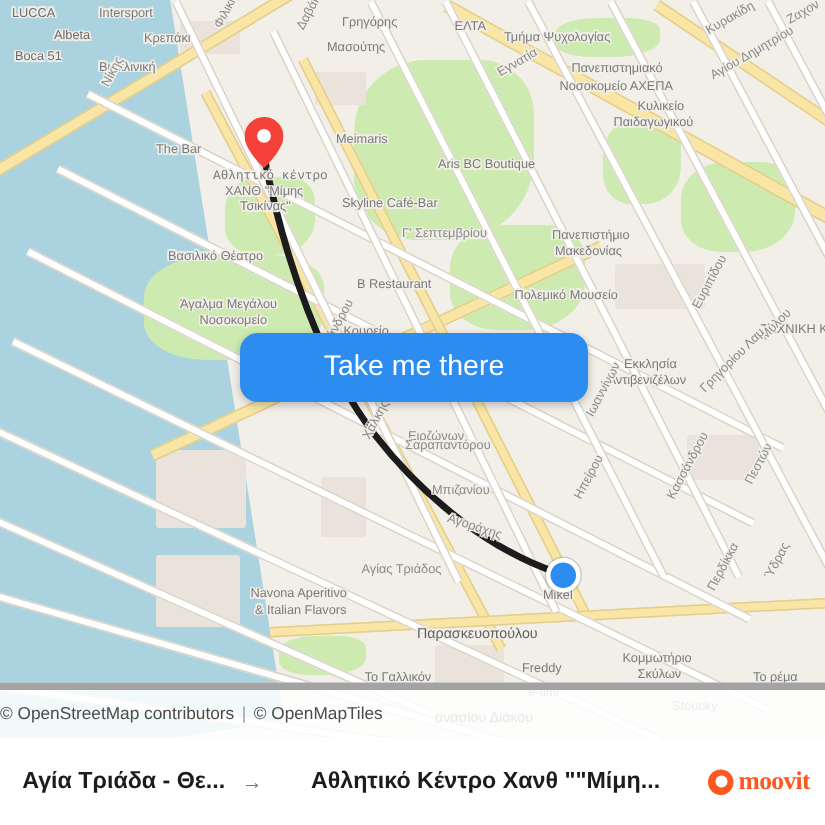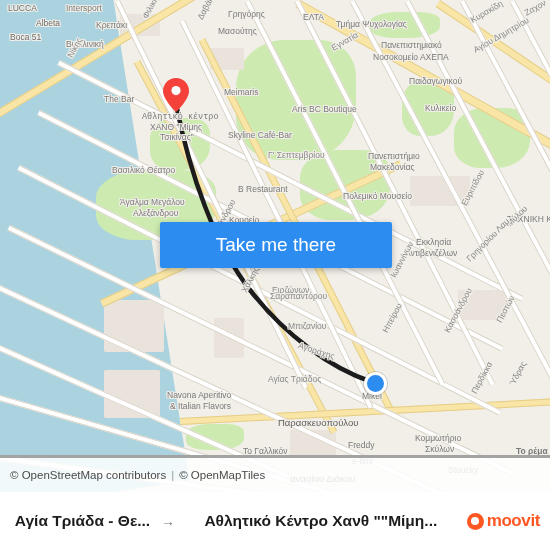--- a/index.html
+++ b/index.html
@@ -107,37 +107,36 @@
   }
 
   
   .cta {
     position: absolute;
     left: 160px; top: 222px;
     width: 232px; height: 46px;
     background: #2d8cf0;
     color: #fff;
     border: none;
-    border-radius: 2px;
+    border-radius: 12px;
     font-size: 19px;
     font-family: "Liberation Sans", sans-serif;
     cursor: pointer;
     box-shadow: 0 2px 6px rgba(0,0,0,0.25);
   }
 
   
   .attrib {
     position: absolute;
     left: 0; top: 455px;
     width: 550px; height: 37px;
     background: rgba(255,255,255,0.85);
-    border-top: 3px solid #a3a3a3;
+    border-top: 5px solid #a3a3a3;
     display: flex;
     align-items: center;
-    padding-left: 10px;
     font-size: 11.5px;
     color: #4a4a4a;
     box-sizing: border-box;
   }
   .attrib a { color: #4a4a4a; text-decoration: none; }
   .attrib .sep { margin: 0 5px; color: #9a9a9a; }
 
   
   .footer {
     position: absolute;
@@ -164,20 +163,21 @@
     display: flex;
     justify-content: center;
     color: #7a7a7a;
     font-size: 14px;
   }
   .brand {
     display: flex;
     align-items: center;
     gap: 3px;
     padding-left: 6px;
+    font-family: Liberation Serif, serif;
   }
   .brand-mark {
     width: 17px; height: 17px;
     border-radius: 50%;
     background: #ff5722;
     position: relative;
     flex: none;
   }
   .brand-mark::after {
     content: "";
@@ -265,64 +265,64 @@
         <div class="lbl street rot-30" style="left: 523px; top: 10px;">Ζαχον</div>
         <div class="lbl" style="left: 10px; top: 33px;">Boca 51</div>
         <div class="lbl poi" style="left: 66px; top: 40px;">Βιοκλινική</div>
         <div class="lbl poi" style="left: 381px; top: 41px;">Πανεπιστημιακό</div>
         <div class="lbl poi" style="left: 373px; top: 53px;">Νοσοκομείο ΑΧΕΠΑ</div>
         <div class="lbl street rot-60" style="left: 141px; top: 16px;">Φιλικής Εταιρείας</div>
         <div class="lbl street rot-60" style="left: 196px; top: 17px;">Δαβάκη</div>
         <div class="lbl street rot-60" style="left: 66px; top: 55px;">Νίκης</div>
         <div class="lbl street rot-30" style="left: 330px; top: 45px;">Εγνατία</div>
         <div class="lbl street rot-30" style="left: 472px; top: 47px;">Αγίου Δημητρίου</div>
-        <div class="lbl poi" style="left: 425px; top: 66px; margin-top: 38px;">Κυλικείο</div>
+        <div class="lbl poi" style="left: 425px; top: 66px;">Κυλικείο</div>
         <div class="lbl poi" style="left: 409px; top: 77px; text-align: right;">Παιδαγωγικού</div>
         <div class="lbl poi" style="left: 224px; top: 88px;">Meimaris</div>
         <div class="lbl poi" style="left: 104px; top: 95px;">The Bar</div>
         <div class="lbl poi" style="left: 292px; top: 105px;">Aris BC Boutique</div>
         <div class="lbl poi" style="left: 142px; top: 113px; font-family: Liberation Mono, monospace;">Αθλητικό κέντρο</div>
         <div class="lbl poi" style="left: 150px; top: 123px;">ΧΑΝΘ "Μίμης</div>
         <div class="lbl poi" style="left: 160px; top: 133px;">Τσικίνας"</div>
         <div class="lbl poi" style="left: 228px; top: 131px;">Skyline Café-Bar</div>
         <div class="lbl street" style="left: 268px; top: 151px;">Γ' Σεπτεμβρίου</div>
         <div class="lbl poi" style="left: 368px; top: 152px;">Πανεπιστήμιο</div>
         <div class="lbl poi" style="left: 370px; top: 163px;">Μακεδονίας</div>
         <div class="lbl poi" style="left: 112px; top: 166px;">Βασιλικό Θέατρο</div>
         <div class="lbl poi" style="left: 238px; top: 185px;">B Restaurant</div>
         <div class="lbl poi" style="left: 343px; top: 192px;">Πολεμικό Μουσείο</div>
         <div class="lbl poi" style="left: 120px; top: 198px;">Άγαλμα Μεγάλου</div>
-        <div class="lbl poi" style="left: 133px; top: 209px;">Αλεξάνδρου</div>
+        <div class="lbl poi" style="left: 133px; top: 209px;">Νοσοκομείο</div>
         <div class="lbl poi" style="left: 229px; top: 216px;">Κουρείο</div>
         <div class="lbl poi" style="left: 507px; top: 215px;">ΤΕΧΝΙΚΗ Κ</div>
         <div class="lbl street rot-60" style="left: 460px; top: 203px;">Ευριπίδου</div>
         <div class="lbl street rot-45" style="left: 505px; top: 222px;">Μύλου</div>
         <div class="lbl poi" style="left: 416px; top: 238px;">Εκκλησία</div>
         <div class="lbl poi" style="left: 405px; top: 249px;">Αντιβενιζέλων</div>
         <div class="lbl street rot-45" style="left: 465px; top: 257px;">Γρηγορίου Λαμ</div>
         <div class="lbl street rot-60" style="left: 196px; top: 261px;">Λεωφ. Αλεξάνδρου</div>
         <div class="lbl street rot-60" style="left: 240px; top: 290px;">Χάλκης</div>
         <div class="lbl street" style="left: 272px; top: 286px;">Ειρζώνων</div>
         <div class="lbl street rot-60" style="left: 389px; top: 275px;">Ιωαννίνων</div>
         <div class="lbl street" style="left: 270px; top: 292px;">Σαραπαντόρου</div>
         <div class="lbl street" style="left: 288px; top: 322px;">Μπιζανίου</div>
         <div class="lbl street rot20" style="left: 300px; top: 341px;">Αγοράχης</div>
         <div class="lbl street rot-60" style="left: 381px; top: 330px;">Ηπείρου</div>
         <div class="lbl street rot-60" style="left: 443px; top: 330px;">Κασσάνδρου</div>
         <div class="lbl street rot-60" style="left: 495px; top: 320px;">Πεστών</div>
-        <div class="lbl street" style="left: 268px; top: 375px;">Αγίας Τριάδος</div>
+        <div class="lbl street" style="left: 241px; top: 375px;">Αγίας Τριάδος</div>
         <div class="lbl poi" style="left: 167px; top: 391px;">Navona Aperitivo</div>
         <div class="lbl poi" style="left: 170px; top: 402px;">&amp; Italian Flavors</div>
         <div class="lbl poi" style="left: 362px; top: 392px;">Mikel</div>
         <div class="lbl street rot-60" style="left: 470px; top: 391px;">Περδίκκα</div>
         <div class="lbl street rot-60" style="left: 508px; top: 383px;">Ύδρας</div>
         <div class="lbl big" style="left: 278px; top: 418px;">Παρασκευοπούλου</div>
         <div class="lbl poi" style="left: 415px; top: 434px;">Κομμωτήριο</div>
         <div class="lbl poi" style="left: 425px; top: 445px;">Σκύλων</div>
-        <div class="lbl poi" style="left: 516px; top: 447px; font-weight: bold;">Το ρέμα</div>
+        <div class="lbl poi" style="left: 502px; top: 447px;">Το ρέμα</div>
         <div class="lbl poi" style="left: 243px; top: 447px;">Το Γαλλικόν</div>
         <div class="lbl poi" style="left: 348px; top: 441px;">Freddy</div>
         <div class="lbl poi" style="left: 352px; top: 457px;">e-timi</div>
         <div class="lbl poi" style="left: 448px; top: 466px;">Stoucky</div>
         <div class="lbl big" style="left: 290px; top: 474px;">ανασίου Διάκου</div>
       </div>
 
     <div class="pin" style="left:163px; top:78px;">
       <svg width="26" height="34" viewBox="0 0 26 34">
         <path d="M13 0 C5.8 0 0 5.8 0 13 C0 22 13 34 13 34 C13 34 26 22 26 13 C26 5.8 20.2 0 13 0 Z" fill="#f4413a"></path>

